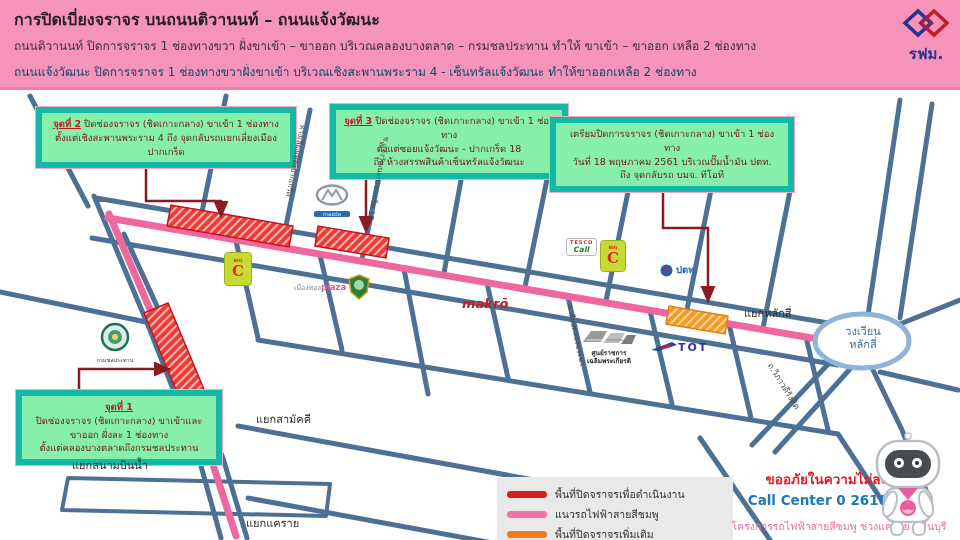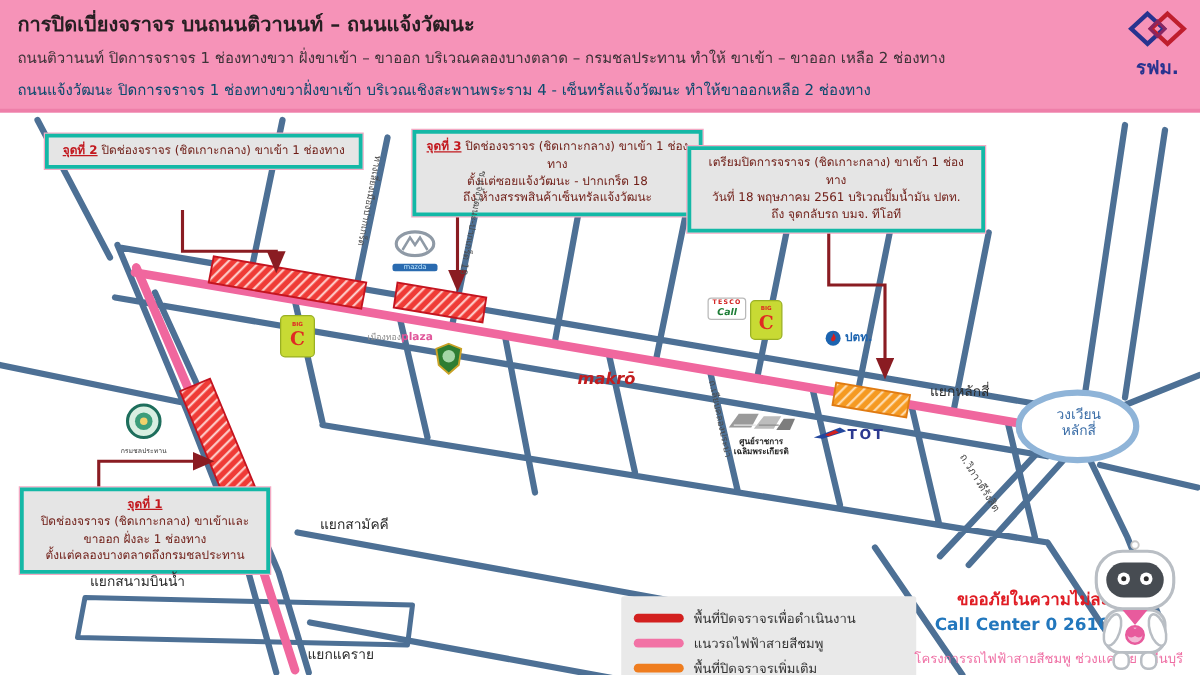--- a/index.html
+++ b/index.html
@@ -5,37 +5,37 @@
   html,body{margin:0;padding:0;background:#fff;font-family:"DejaVu Sans",sans-serif;}
   #stage{position:relative;width:960px;height:540px;overflow:hidden;background:#fff;}
   
   .header{position:absolute;left:0;top:0;width:960px;height:90px;background:#f693b8;border-bottom:3px solid #ee7fa9;box-sizing:border-box;}
   .header-title{position:absolute;left:14px;top:7px;font-size:16px;font-weight:bold;color:#271f22;}
   .header-sub1{position:absolute;left:14px;top:36px;font-size:12px;color:#3d3338;}
   .header-sub2{position:absolute;left:14px;top:62px;font-size:12px;color:#0c4a6e;}
   .mrta-logo{position:absolute;right:4px;top:8px;width:60px;text-align:center;}
   .mrta-logo-text{font-size:15px;font-weight:bold;color:#27338f;margin-top:0px;}
   
-  .callout{position:absolute;background:#e5e5e5;border:3px solid #14b8a6;box-shadow:0 0 0 1px #f2a9c3;padding:4px 6px;text-align:center;font-size:9.5px;line-height:1.45;color:#6e1b14;}
+  .callout{position:absolute;background:#86efac;border:6px solid #14b8a6;box-shadow:0 0 0 1px #f2a9c3;padding:4px 6px;text-align:center;font-size:9.5px;line-height:1.45;color:#6e1b14;}
   .callout .ttl{color:#c2181e;font-weight:bold;text-decoration:underline;}
   
   .lbl{position:absolute;font-size:11px;color:#2c2c2c;white-space:nowrap;}
   .vlbl{position:absolute;font-size:7.5px;color:#4a4a4a;white-space:nowrap;transform-origin:0 0;}
   .roundabout-lbl{position:absolute;left:828px;top:326px;width:70px;text-align:center;font-size:11px;color:#3d6fa8;line-height:1.15;}
   
   .bigc{position:absolute;background:#c8da34;border:1px solid #9ab023;border-radius:4px;display:flex;flex-direction:column;align-items:center;justify-content:center;}
   .bigc .b{font-size:4.5px;color:#e02a23;font-weight:bold;line-height:1;}
   .bigc .c{font-size:15px;color:#e02a23;font-weight:bold;line-height:1;font-family:"DejaVu Serif",serif;}
   .makro{position:absolute;font-size:13px;font-weight:bold;color:#c21d1f;letter-spacing:0px;font-style:italic;}
   .lotus{position:absolute;background:#fff;border:1px solid #b9b9b9;border-radius:3px;text-align:center;padding:1px 3px;line-height:1.15;}
   .lotus .t{font-size:5px;color:#d2201f;font-weight:bold;letter-spacing:1px;}
   .lotus .l{font-size:7.5px;color:#1d7d36;font-weight:bold;font-style:italic;}
   .ptt{position:absolute;display:flex;align-items:flex-end;gap:3px;}
   .ptt .name{font-size:9.5px;font-weight:bold;color:#1c64b0;}
-  .plaza{position:absolute;font-size:7px;color:#8c8c8c;}
+  .plaza{position:absolute;font-size:7px;color:#8c8c8c;margin-top:18px;}
   .plaza .pw{font-size:8.5px;font-weight:bold;color:#e0569a;}
   .govt{position:absolute;width:62px;text-align:center;}
   .govt .cap{font-size:6.5px;color:#222;line-height:1.25;font-weight:bold;}
   .tot{position:absolute;display:flex;align-items:center;gap:0;}
   .tot .t{font-size:11px;font-weight:bold;color:#2b3990;letter-spacing:2px;}
   .irr{position:absolute;width:46px;text-align:center;}
   .irr .cap{font-size:5.5px;color:#333;}
   .mazda{position:absolute;width:36px;text-align:center;}
   .mazda .strip{margin-top:1px;background:#2a6bb0;color:#bfe7ff;font-size:5.5px;border-radius:2px;padding:0 1px;}
   
@@ -120,20 +120,21 @@
 
 <div class="callout" style="left:16px;top:390px;width:182px;">
   <div><span class="ttl">จุดที่ 1</span></div>
   <div>ปิดช่องจราจร (ชิดเกาะกลาง) ขาเข้าและ</div>
   <div>ขาออก ฝั่งละ 1 ช่องทาง</div>
   <div>ตั้งแต่คลองบางตลาดถึงกรมชลประทาน</div>
 </div>
 
 <div class="callout" style="left:36px;top:107px;width:236px;">
   <div><span class="ttl">จุดที่ 2</span> <span>ปิดช่องจราจร (ชิดเกาะกลาง) ขาเข้า 1 ช่องทาง</span></div>
+  <div>ตั้งแต่เชิงสะพานพระราม 4 ถึง จุดกลับรถแยกเลี่ยงเมืองปากเกร็ด</div>
 </div>
 
 <div class="callout" style="left:330px;top:104px;width:214px;">
   <div><span class="ttl">จุดที่ 3</span> <span>ปิดช่องจราจร (ชิดเกาะกลาง) ขาเข้า 1 ช่องทาง</span></div>
   <div>ตั้งแต่ซอยแจ้งวัฒนะ - ปากเกร็ด 18</div>
   <div>ถึง ห้างสรรพสินค้าเซ็นทรัลแจ้งวัฒนะ</div>
 </div>
 
 <div class="callout" style="left:550px;top:117px;width:220px;">
   <div>เตรียมปิดการจราจร (ชิดเกาะกลาง) ขาเข้า 1 ช่องทาง</div>

